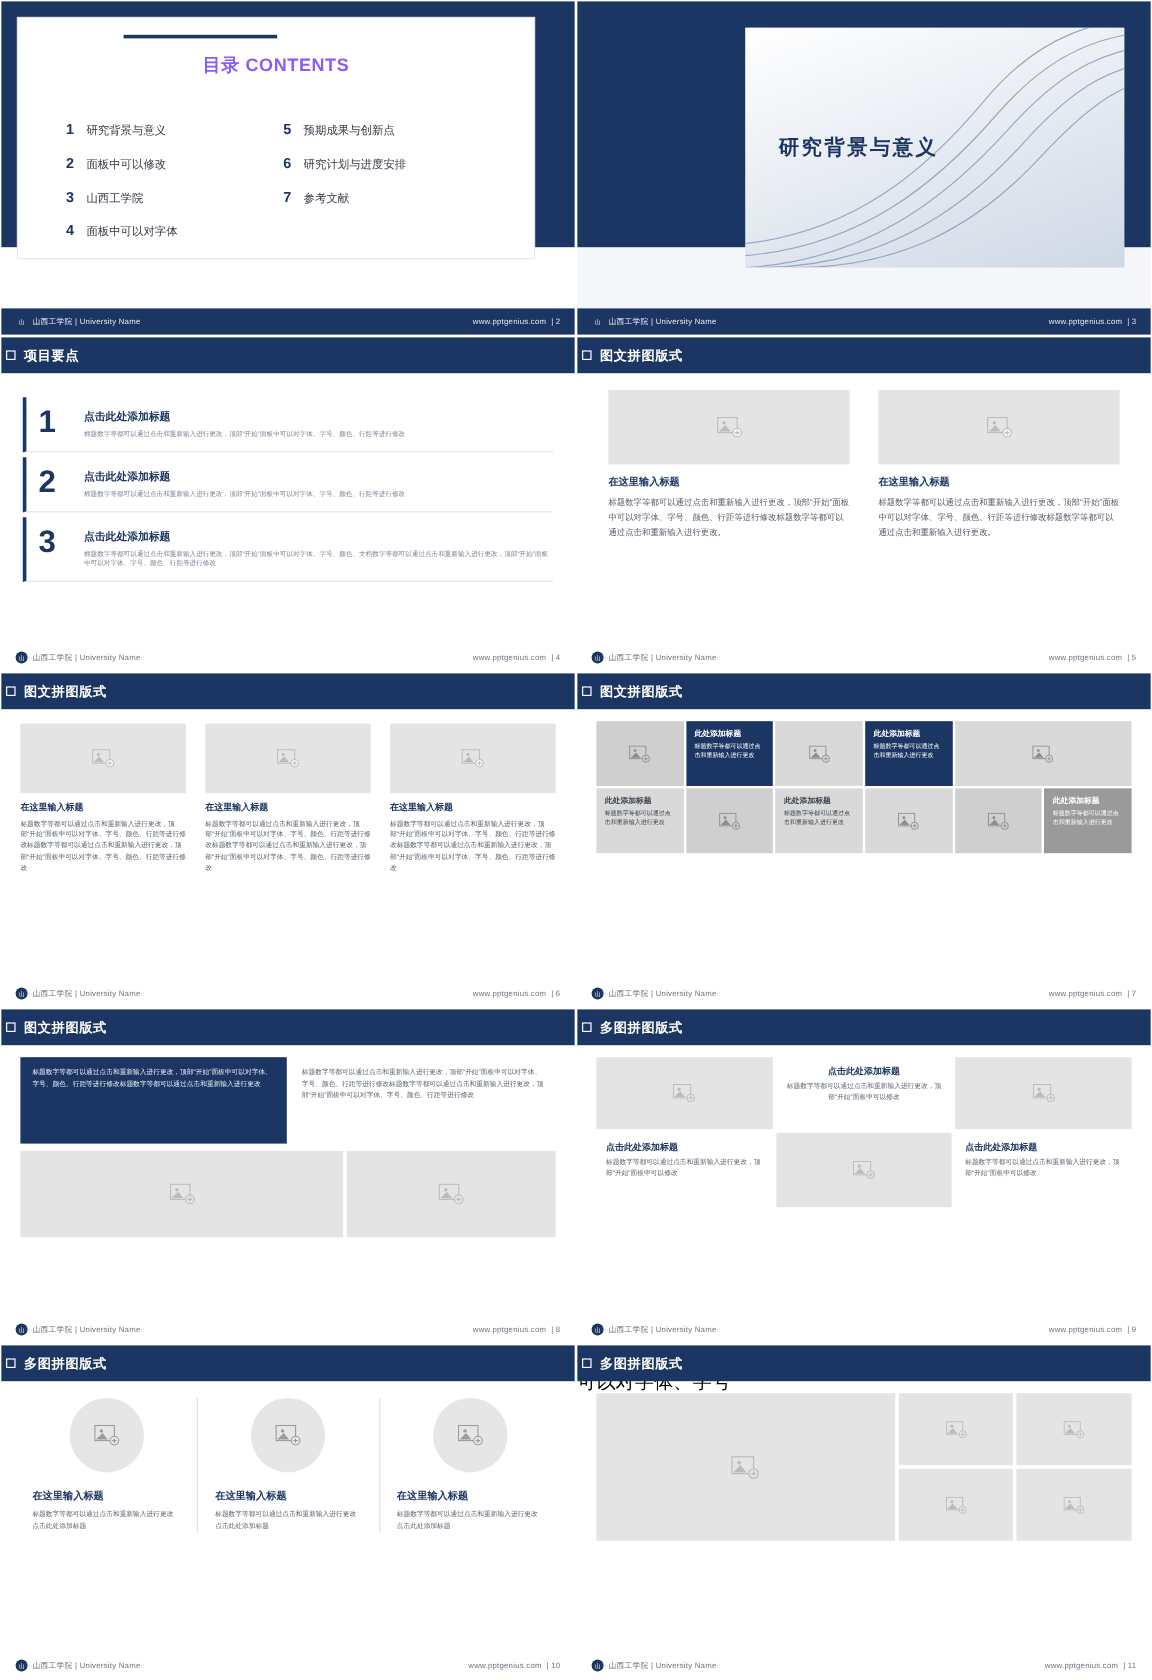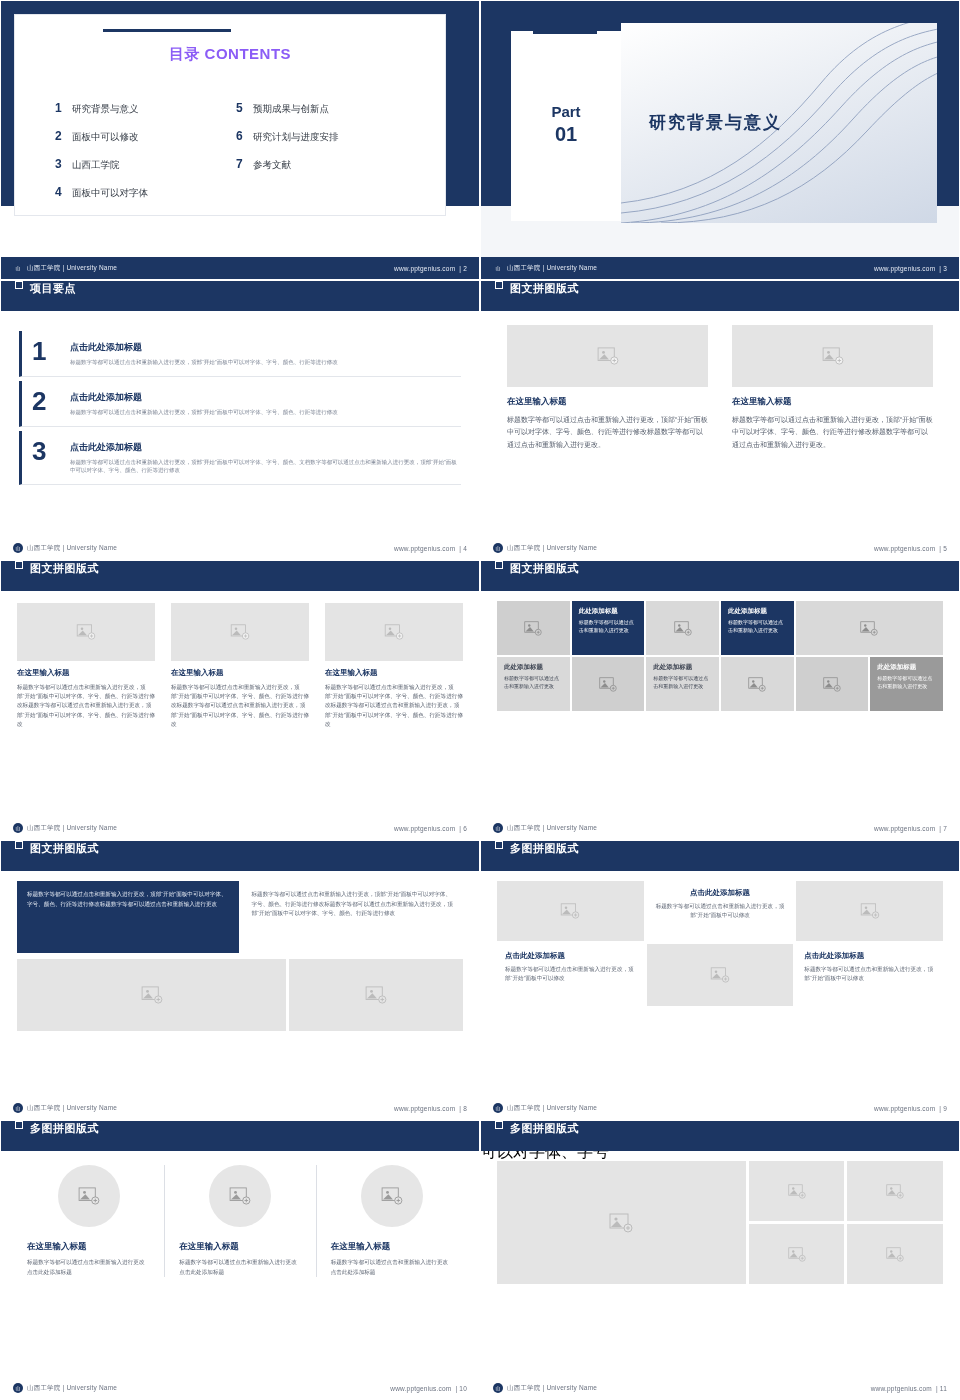--- a/index.html
+++ b/index.html
@@ -103,22 +103,22 @@
   .s-part .img-area svg { position: absolute; left: 0; bottom: 0; }
   .s-part .head-title {
     position: absolute; left: 168px; top: 110px;
     font-size: 17px; color: #1c3663; font-weight: bold; letter-spacing: 2px;
   }
 
   
   .bar {
     position: absolute; left: 0; top: 0; width: 100%; height: 30px;
     background: #1c3663;
-    display: flex; gap: 7px;
-    padding-left: 14px;
+    display: flex; align-items: center; gap: 7px;
+    padding-left: 4px;
   }
   .bar .sq {
     width: 8px; height: 8px; border: 1.4px solid #ffffff;
   }
   .bar .t { color: #fff; font-size: 11px; font-weight: bold; letter-spacing: .5px; }
 
   
   .kp { position: absolute; left: 18px; right: 18px; top: 50px; }
   .kp-row {
     display: flex; align-items: flex-start; gap: 12px;
@@ -298,27 +298,20 @@
       <svg width="340" height="200" viewBox="0 0 340 200" aria-hidden="true">
         <g fill="none" stroke="#7e91b4" stroke-width="1" opacity=".75">
           <path d="M0 180 C 90 170, 150 120, 200 60 S 300 -5, 340 -10"></path>
           <path d="M0 190 C 95 182, 158 132, 210 72 S 305 8, 340 2"></path>
           <path d="M0 200 C 100 194, 166 144, 220 84 S 310 20, 340 14"></path>
           <path d="M10 200 C 110 200, 178 156, 232 96 S 316 34, 340 28"></path>
           <path d="M40 200 C 130 200, 192 166, 246 108 S 322 48, 340 42"></path>
         </g>
       </svg>
     </div>
-    <div class="left-card">
-      <div class="tick"></div>
-      <div class="part-label">
-        <span>Part</span>
-        <span class="num">01</span>
-      </div>
-    </div>
     <div class="head-title">研究背景与意义</div>
     <div class="footer footer-dark">
       <div class="left">
         <span class="badge">山</span>
         <span class="uni">山西工学院 | University Name</span>
       </div>
       <div class="right">
         <span>www.pptgenius.com</span>
         &nbsp;|&nbsp;<span>3</span>
       </div>

